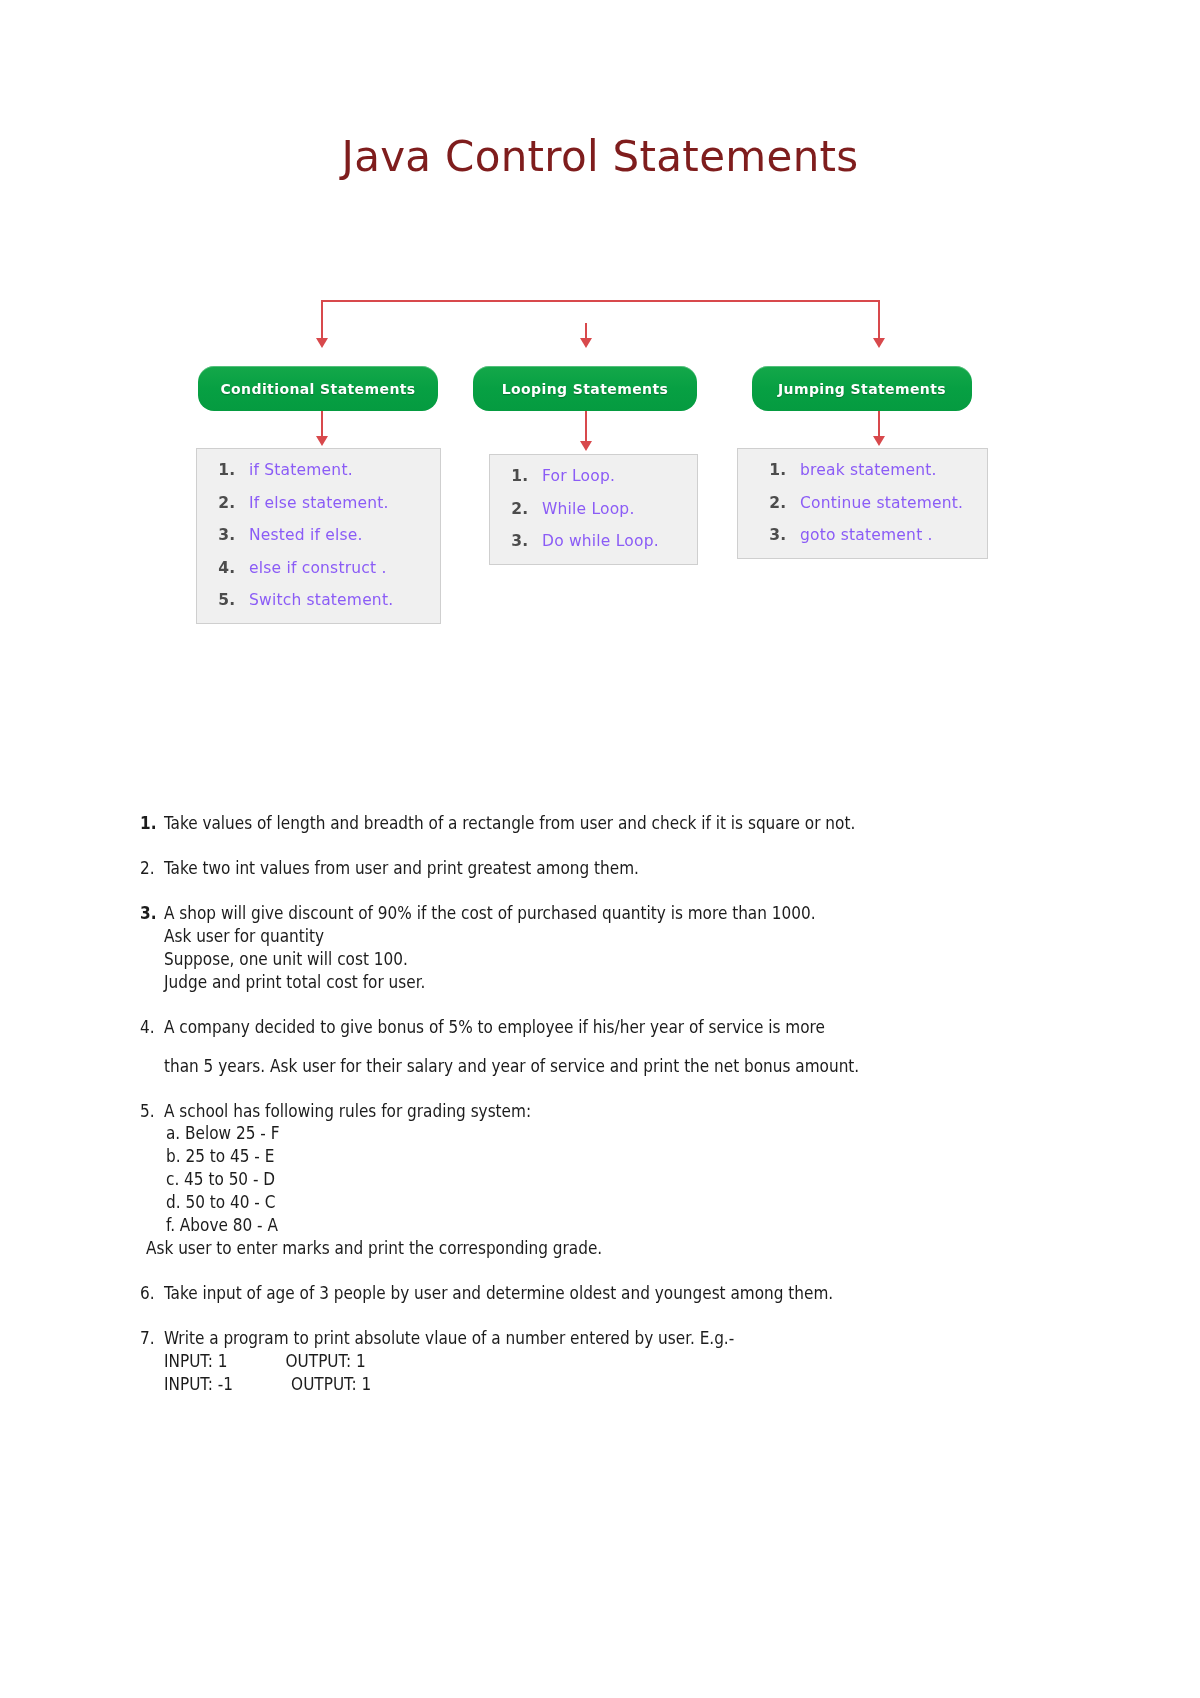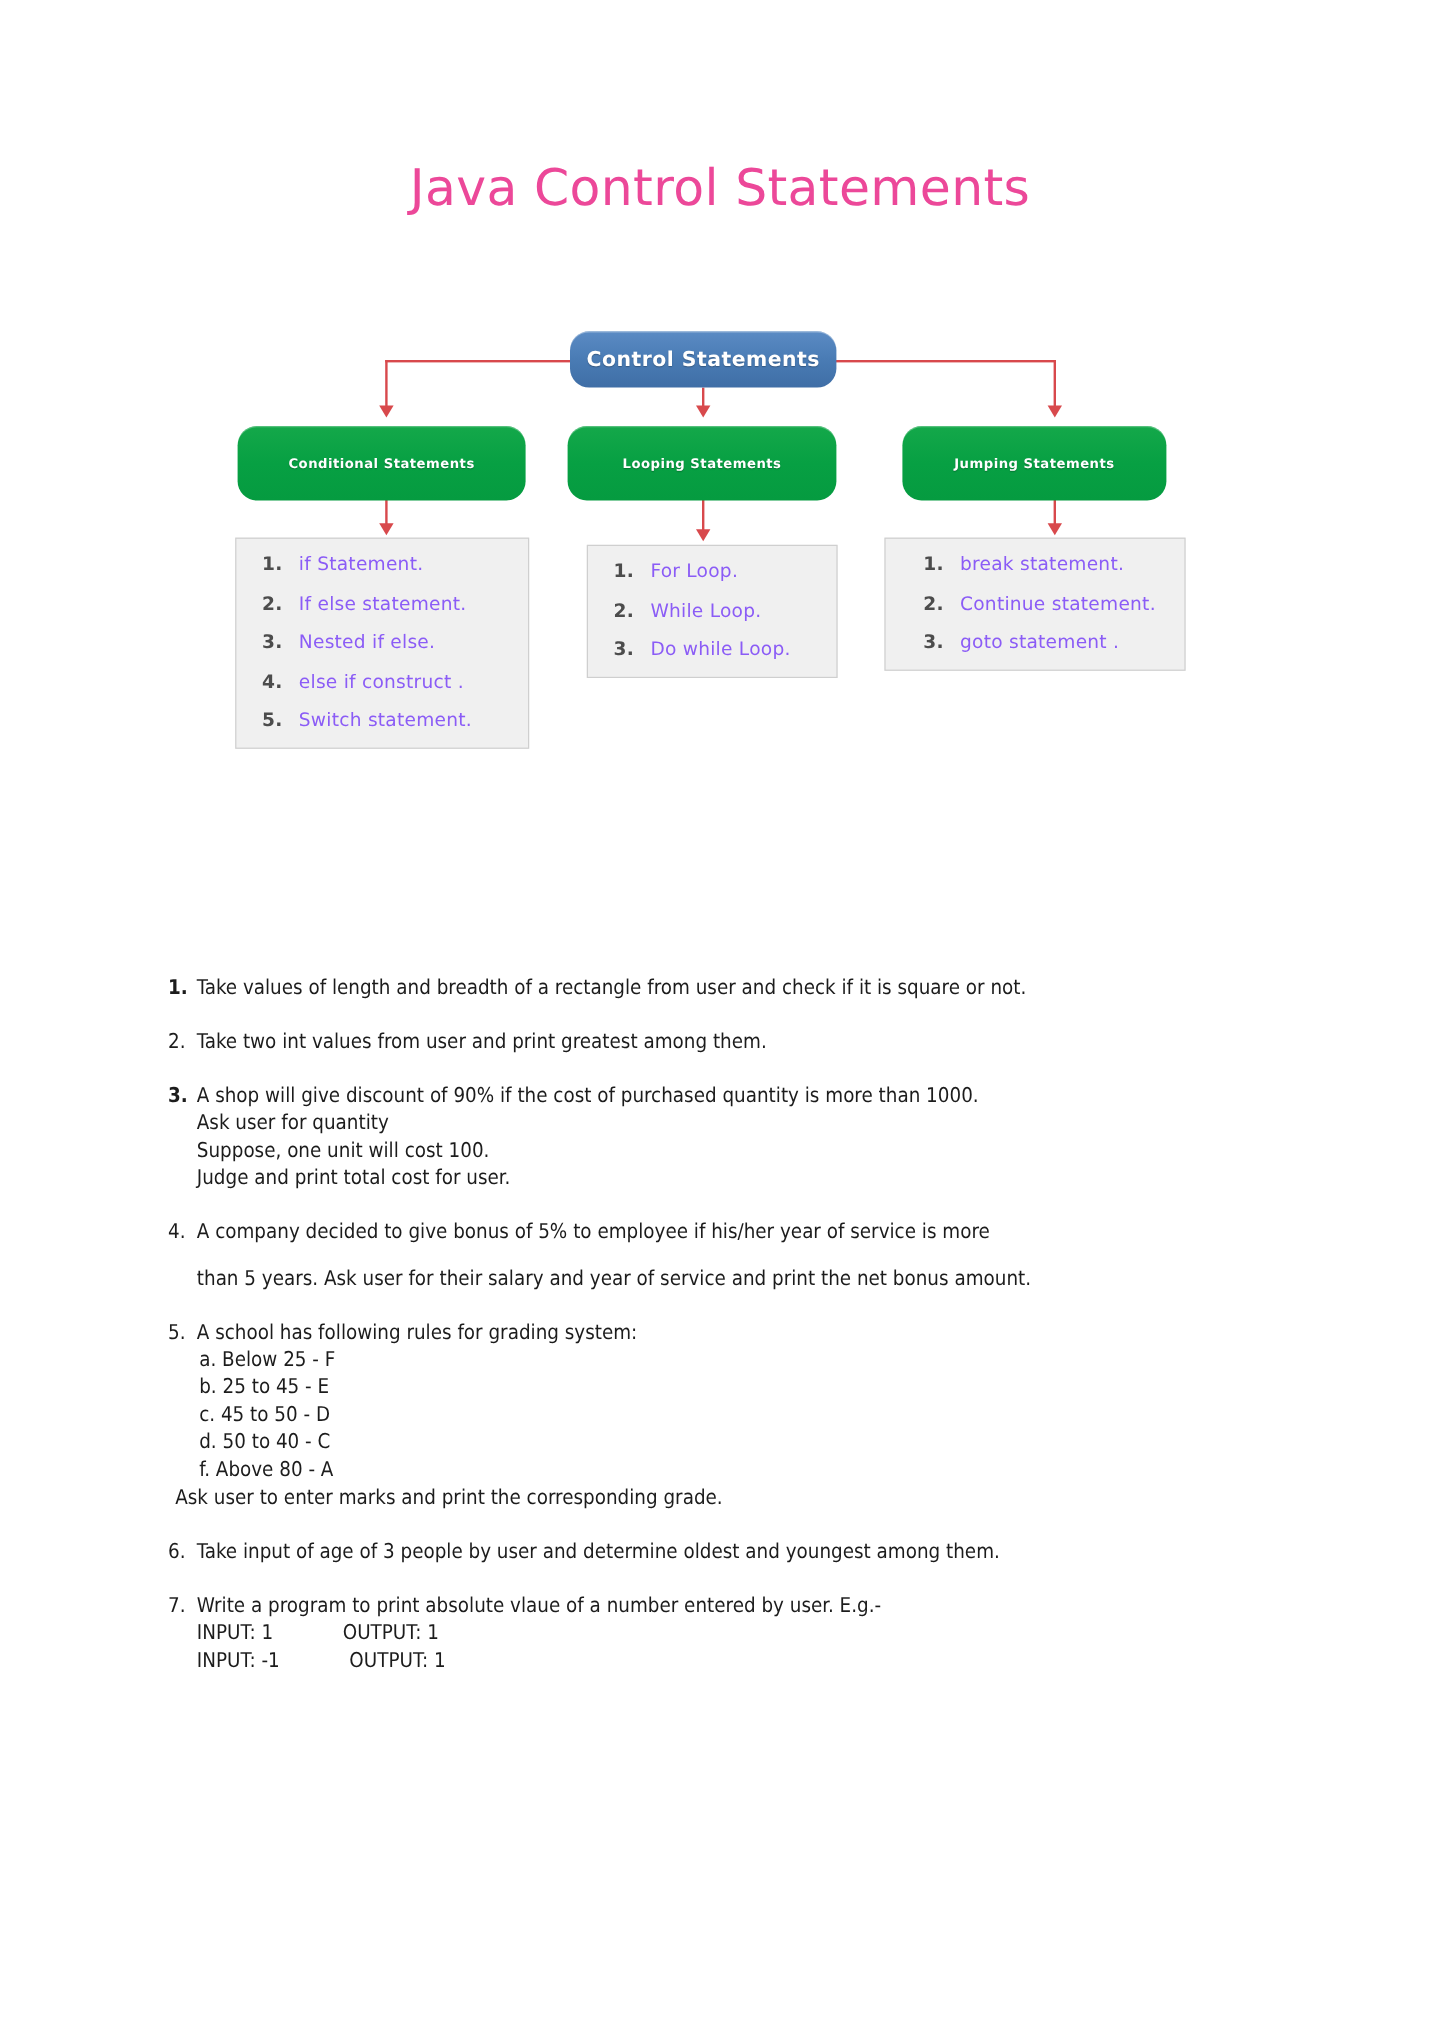--- a/index.html
+++ b/index.html
@@ -16,21 +16,21 @@
 
   .page { width: 1200px; height: 1698px; position: relative; }
 
   
   .doc-title {
     text-align: center;
     font-family: "DejaVu Sans", sans-serif;
     font-weight: 400;
     font-size: 42px;
     letter-spacing: 0.3px;
-    color: #ec4899;
+    color: #7f1d1d;
     margin: 0;
     padding-top: 134px;
     line-height: 1.1;
   }
 
   
   .diagram {
     position: relative;
     width: 820px;
     height: 400px;
@@ -54,23 +54,23 @@
     left: 285px;
     top: 18px;
     width: 222px;
     height: 47px;
     font-size: 17px;
     background: linear-gradient(180deg, #5b8bc4 0%, #4a7cb5 48%, #3f6ea6 100%);
     box-shadow: inset 0 1px 0 rgba(255,255,255,0.35);
   }
 
   .node-green {
-    top: 97px;
-    height: 62px;
-    font-size: 11px;
+    top: 108px;
+    height: 45px;
+    font-size: 14px;
     background: linear-gradient(180deg, #14a84a 0%, #07a043 50%, #059b40 100%);
     box-shadow: inset 0 1px 0 rgba(255,255,255,0.28);
   }
   .node-g1 { left: 8px;   width: 240px; }
   .node-g2 { left: 283px; width: 224px; }
   .node-g3 { left: 562px; width: 220px; }
 
   
   .ln { position: absolute; background: #d8494c; }
   .h-bus      { left: 131px; top: 42px;  width: 559px; height: 2px; }
@@ -165,21 +165,20 @@
     <div class="arrow a-mid"></div>
     <div class="arrow a-right"></div>
 
     <div class="ln v-c1"></div>
     <div class="ln v-c2"></div>
     <div class="ln v-c3"></div>
     <div class="arrow a-c1"></div>
     <div class="arrow a-c2"></div>
     <div class="arrow a-c3"></div>
 
-    <div class="node node-root">Control Statements</div>
     <div class="node node-green node-g1">Conditional  Statements</div>
     <div class="node node-green node-g2">Looping  Statements</div>
     <div class="node node-green node-g3">Jumping  Statements</div>
 
     <div class="listbox lb1">
       <ol>
         <li>if Statement.</li>
         <li>If else statement.</li>
         <li>Nested if else.</li>
         <li>else if construct .</li>

